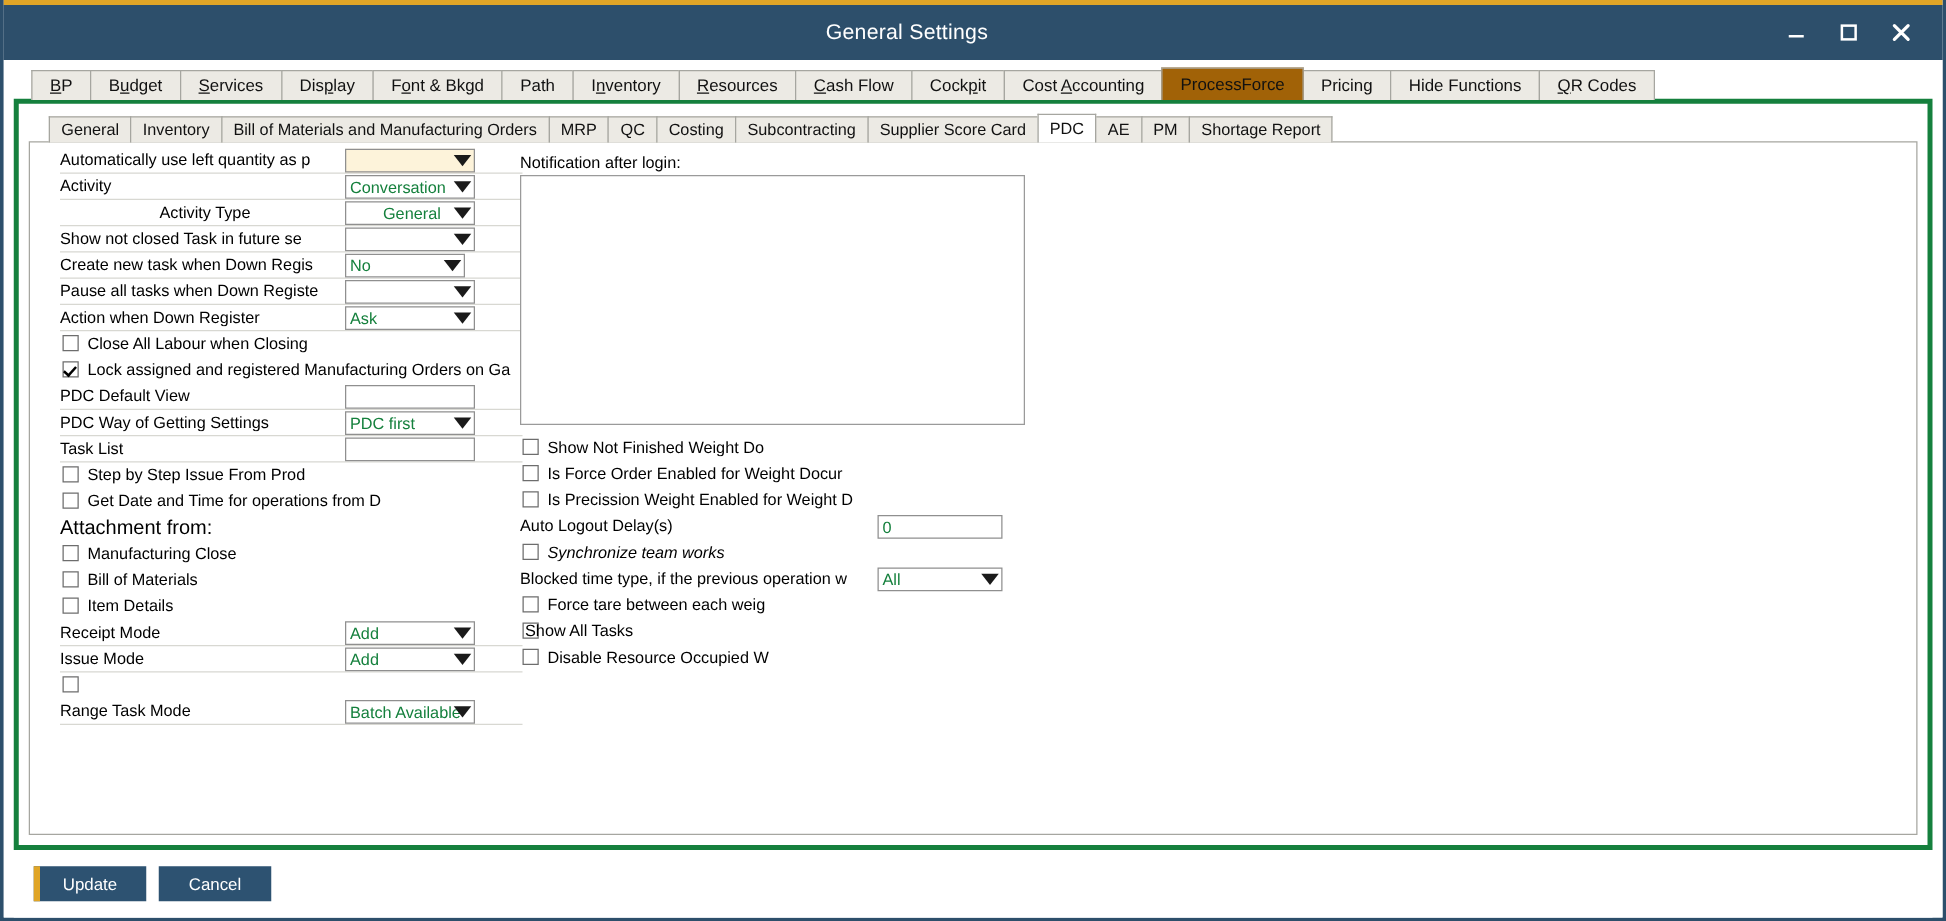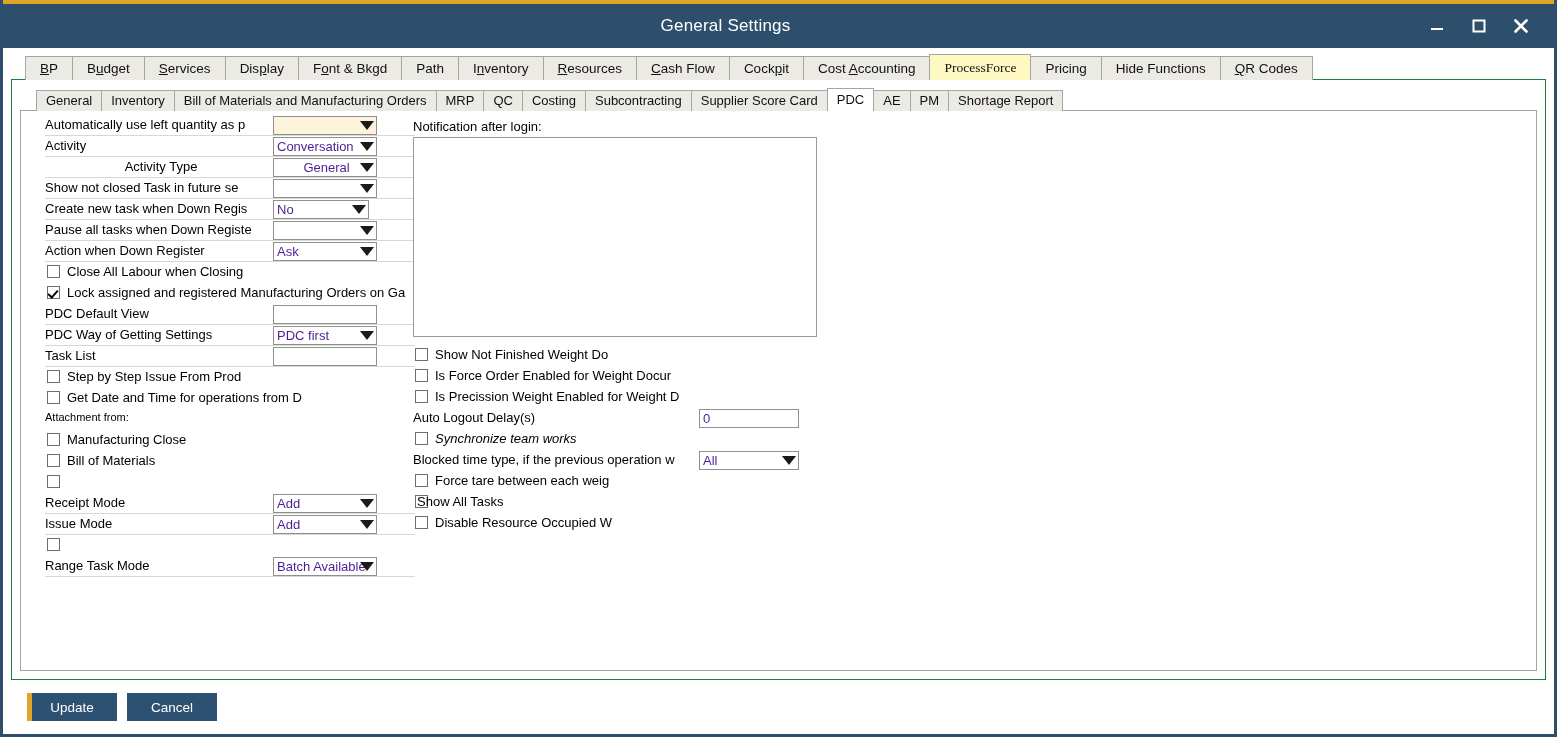--- a/index.html
+++ b/index.html
@@ -100,33 +100,32 @@
     border: 1px solid #a6a6a0;
     border-bottom: none;
     margin-right: -1px;
     font-size: 13.5px;
     color: #111;
     white-space: nowrap;
     box-sizing: border-box;
     cursor: default;
   }
   .tab.active {
-    background: #fef9c3;
+    background: #a16207;
     height: 26px;
     line-height: 25px;
     border-color: #a6a6a0;
     position: relative;
     z-index: 4;
-    font-family: Liberation Serif, serif;
   }
   .tab u { text-decoration: underline; }
 
   
   .panel-outer {
-    border: 1px solid #15803d;
+    border: 4px solid #15803d;
     background: #ffffff;
     flex: 1 1 auto;
     margin-top: -1px;
     padding: 8px 8px 8px 8px;
     box-sizing: border-box;
     display: flex;
     flex-direction: column;
     min-height: 0;
     position: relative;
     z-index: 2;
@@ -216,21 +215,21 @@
     position: absolute;
     box-sizing: border-box;
     height: 19px;
     border: 1px solid #8f8f8f;
     background: #ffffff;
     font-size: 13px;
     line-height: 17px;
     padding-left: 3px;
     overflow: hidden;
     white-space: nowrap;
-    color: #4c1d95;
+    color: #15803d;
   }
   .field.cream { background: #fdf3da; }
   .combo .arrow {
     position: absolute;
     right: 2px;
     top: 4px;
     width: 0; height: 0;
     border-left: 7px solid transparent;
     border-right: 7px solid transparent;
     border-top: 9px solid #1a1a1a;
@@ -270,21 +269,21 @@
     white-space: nowrap;
     overflow: hidden;
   }
   .cblbl-clip-left  { width: 370px; }
   .cblbl-clip-right { width: 248px; }
 
   .section-title {
     position: absolute;
     left: 10px;
     top: 2px;
-    font-size: 11px;
+    font-size: 16px;
   }
 
   
   .notif-label {
     position: absolute;
     left: 2px;
     top: 4px;
     font-size: 13px;
   }
   .notif-box {
@@ -474,20 +473,21 @@
               <div class="cbrow" style="position: absolute; left: 0px; top: 315px; width: 380px; height: 21px;">
                 <div class="cbox"></div>
                 <div class="cblbl cblbl-clip-left">Manufacturing Close</div>
               </div>
               <div class="cbrow" style="position: absolute; left: 0px; top: 336px; width: 380px; height: 21px;">
                 <div class="cbox"></div>
                 <div class="cblbl cblbl-clip-left">Bill of Materials</div>
               </div>
               <div class="cbrow" style="position: absolute; left: 0px; top: 357px; width: 380px; height: 21px;">
                 <div class="cbox"></div>
+                <div class="cblbl cblbl-clip-left">Item Details</div>
               </div>
               <div class="row" style="position: absolute; left: 0px; top: 378px; width: 380px; height: 21px;">
                 <div class="underline-row"></div>
                 <div class="lbl lbl-clip-left">Receipt Mode</div>
                 <div class="field combo" style="left: 238px; top: 1px; width: 104px;"><span>Add</span><span class="arrow"></span></div>
               </div>
               <div class="row" style="position: absolute; left: 0px; top: 399px; width: 380px; height: 21px;">
                 <div class="underline-row"></div>
                 <div class="lbl lbl-clip-left">Issue Mode</div>
                 <div class="field combo" style="left: 238px; top: 1px; width: 104px;"><span>Add</span><span class="arrow"></span></div>

